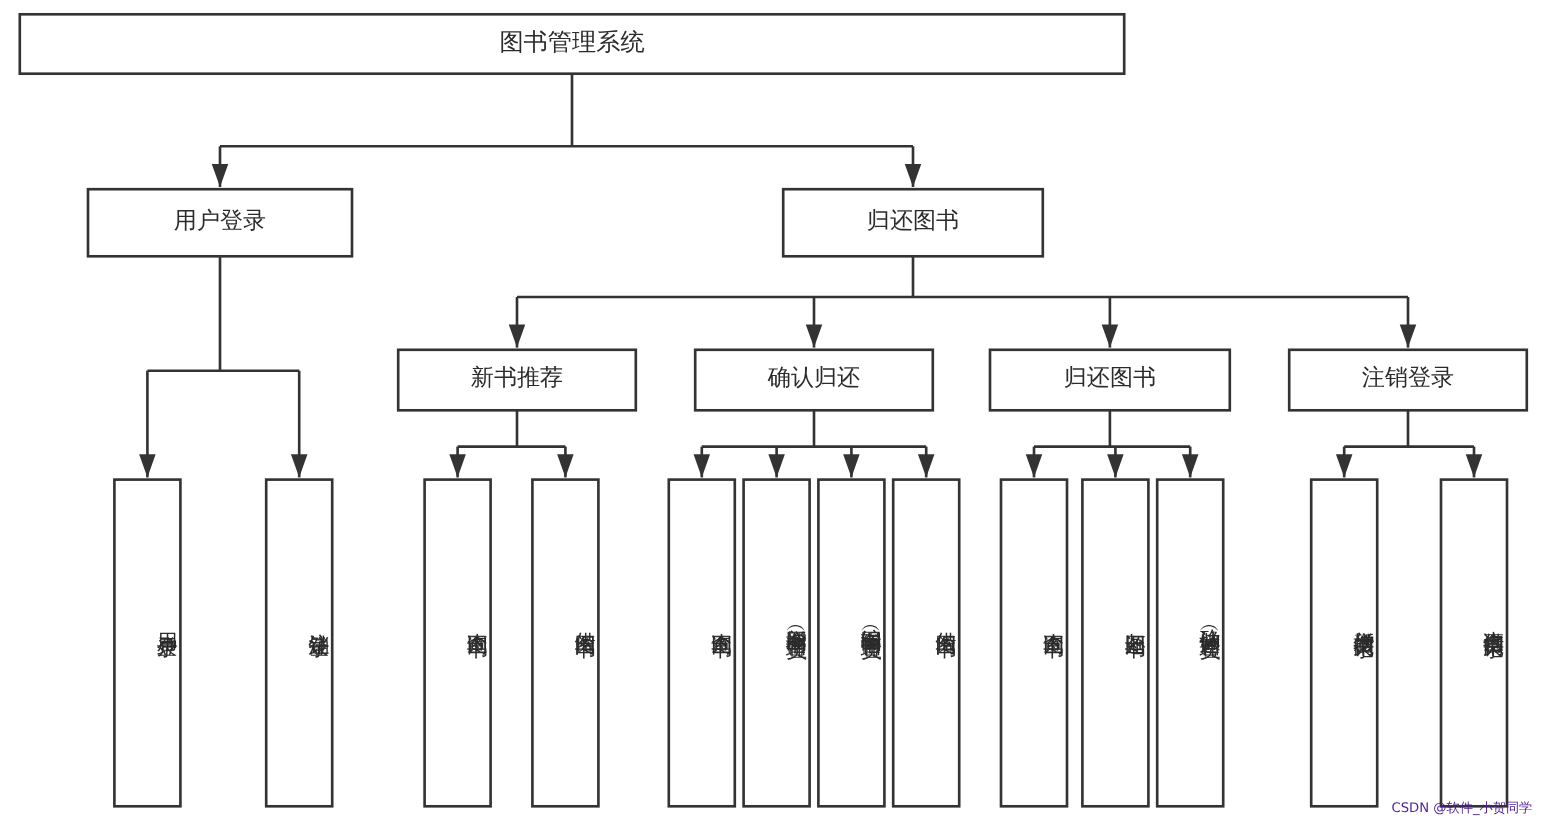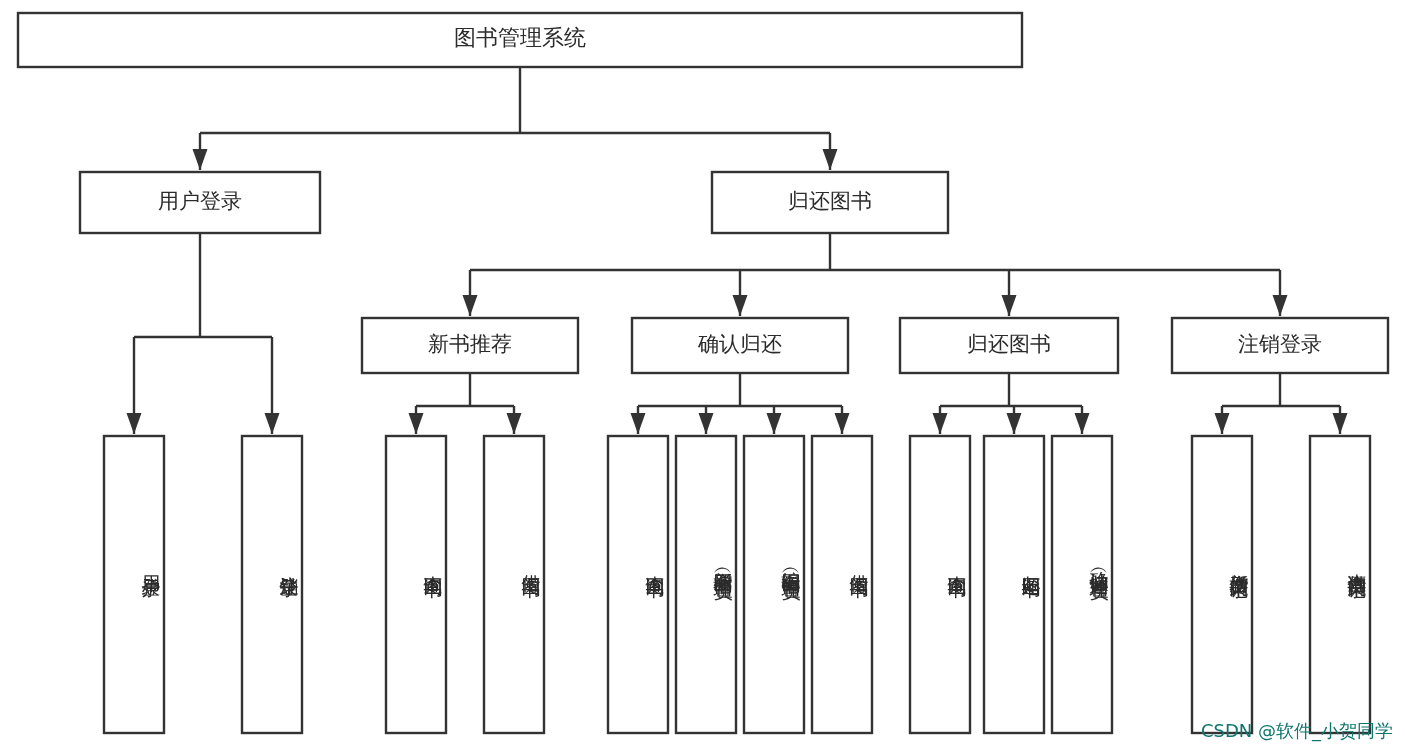--- a/index.html
+++ b/index.html
@@ -45,21 +45,21 @@
   }
   .arrow-head {
     fill: #333333;
     stroke: none;
   }
   .node-label {
     position: absolute;
     color: #2b2b2b;
     font-size: 21px;
     line-height: 1.1;
-    font-family: Liberation Sans, sans-serif;
+    font-family: Liberation Serif, serif;
     white-space: nowrap;
     text-align: center;
     letter-spacing: 0px;
     -webkit-font-smoothing: antialiased;
   }
   .node-label.root {
     font-size: 22px;
   }
   .leaf-label {
     position: absolute;
@@ -71,22 +71,22 @@
     line-height: 1.32;
     letter-spacing: 1.5px;
     text-align: center;
     white-space: nowrap;
     -webkit-font-smoothing: antialiased;
   }
   .watermark {
     position: absolute;
     right: 12px;
     bottom: 4px;
-    color: #0f766e;
-    font-size: 18px;
+    color: #4c1d95;
+    font-size: 12px;
     font-family: "DejaVu Sans", "Liberation Sans", sans-serif;
     white-space: nowrap;
     pointer-events: none;
   }
 </style>
 </head>
 <body>
 
 <div id="diagram-root">
 

